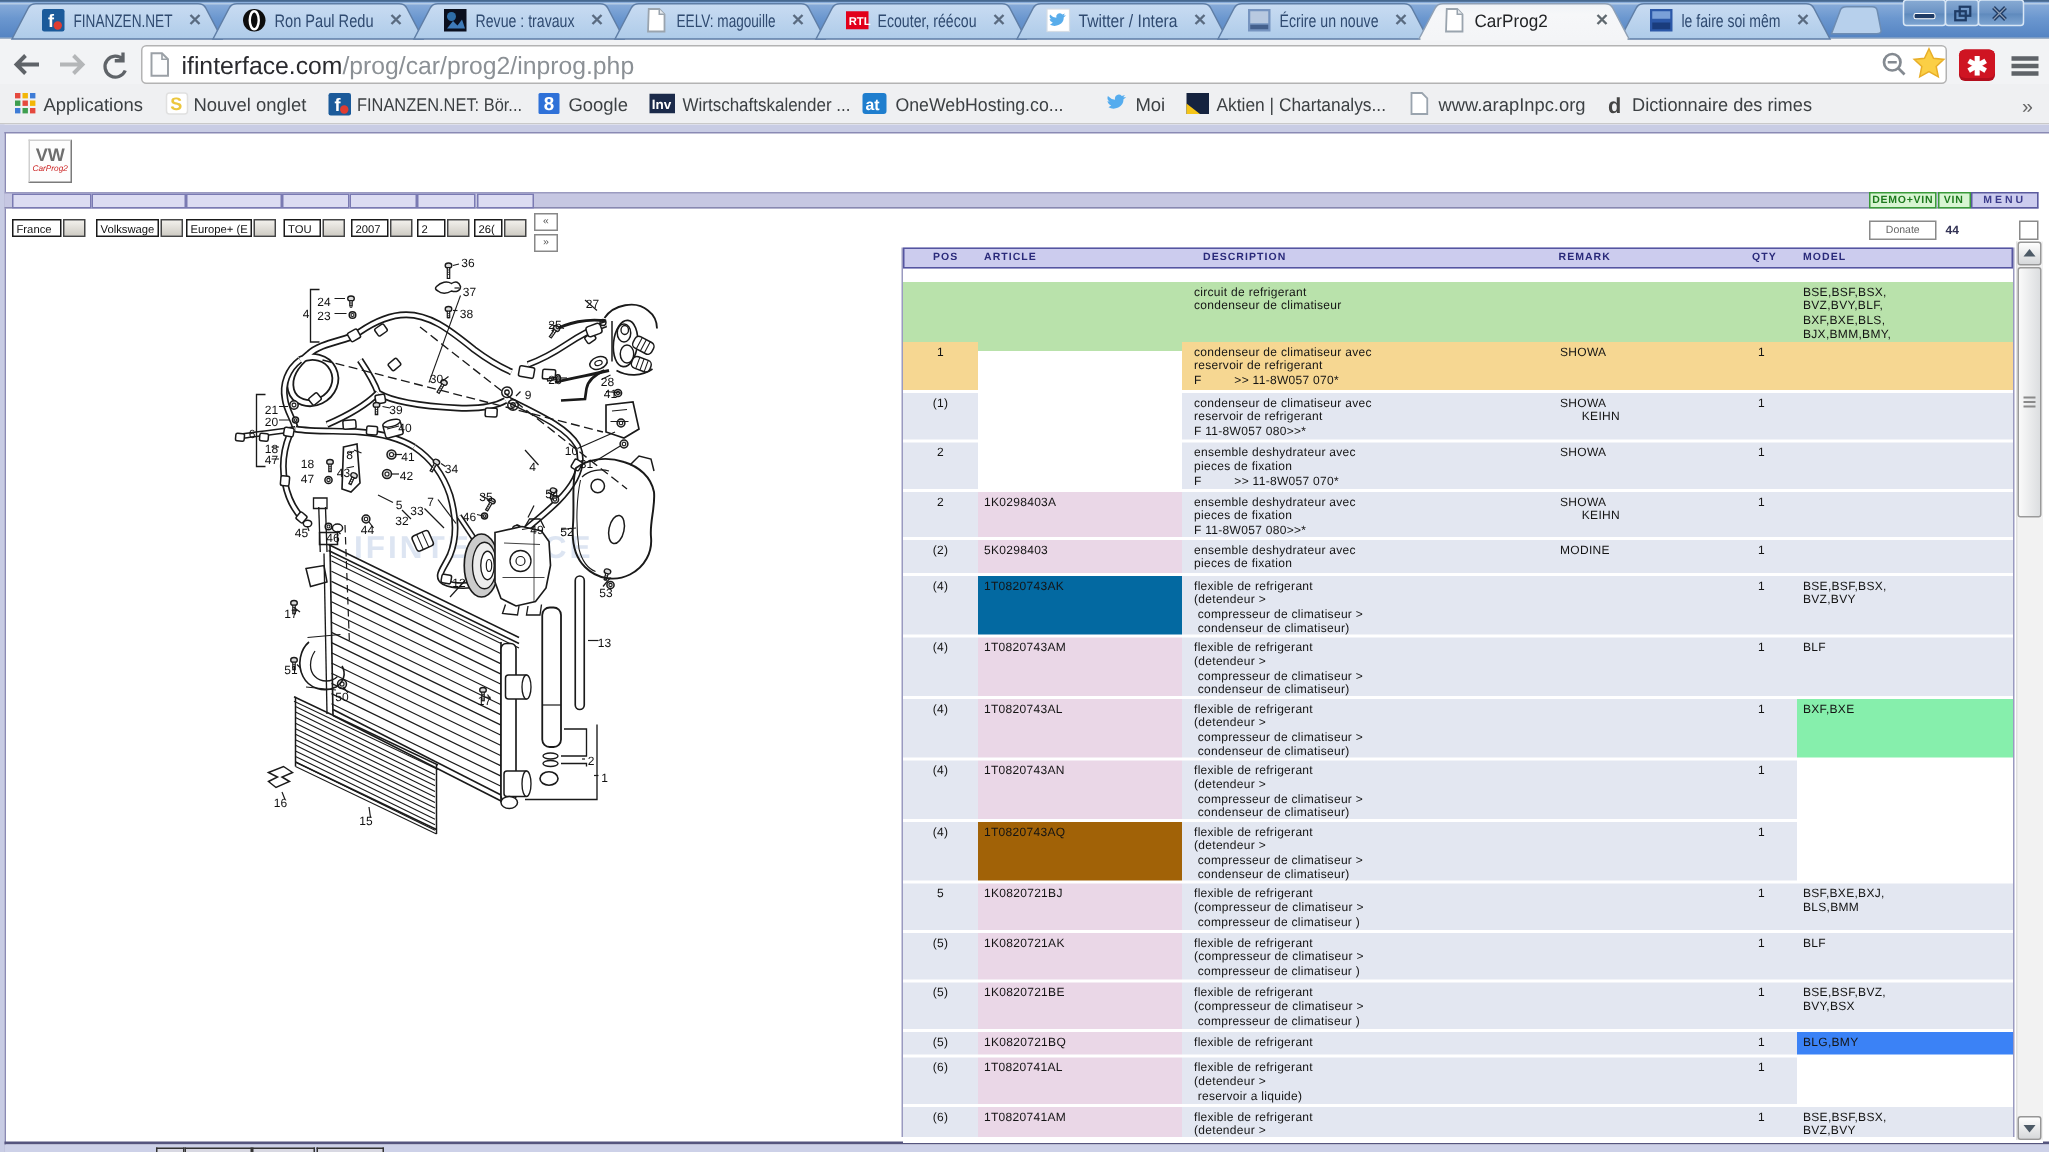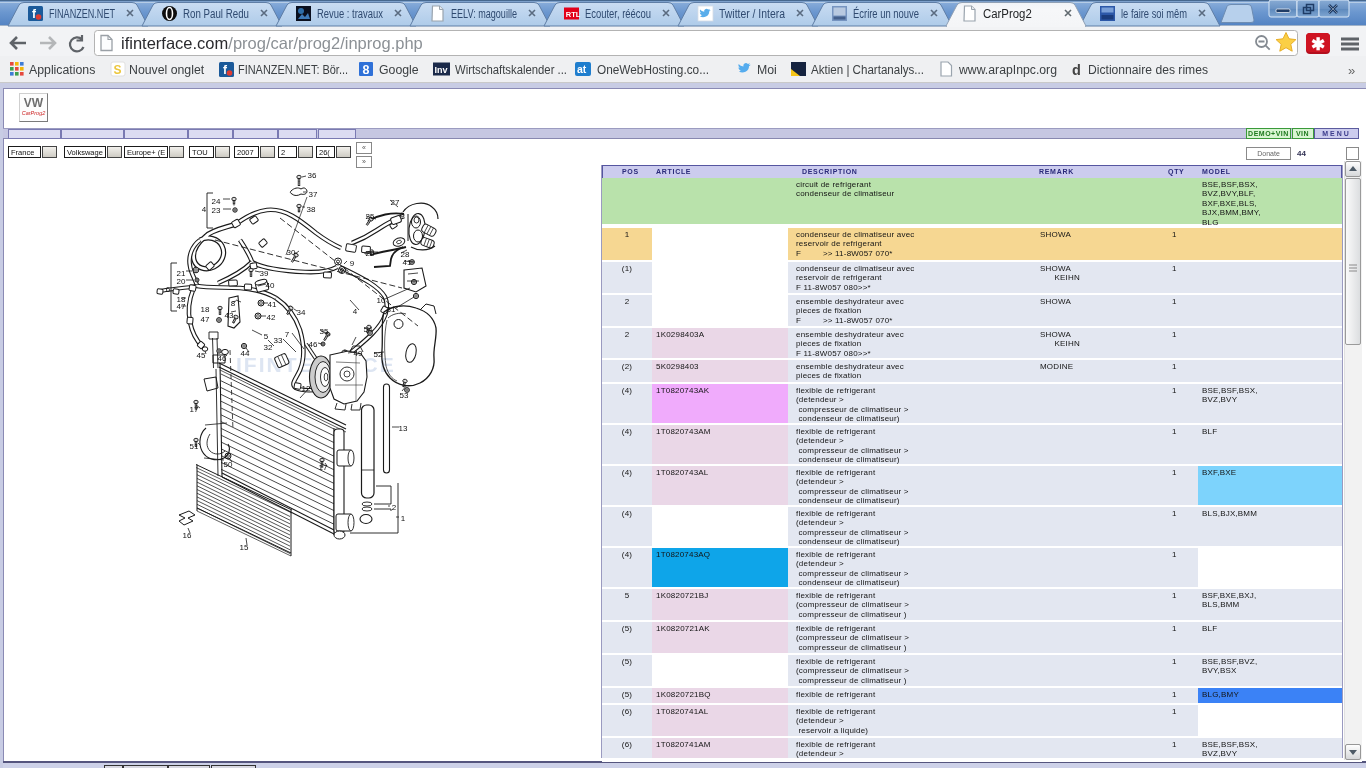--- a/index.html
+++ b/index.html
@@ -597,21 +597,21 @@
     <text x="187" y="538" font-size="8" fill="#111" text-anchor="middle">16</text>
     <text x="244" y="550" font-size="8" fill="#111" text-anchor="middle">15</text>
   </svg>
 <div class="abs" style="left:602px;top:165px;width:740px;height:13.5px;background:#ccccee;border:1.2px solid #5555a0;box-sizing:border-box"></div>
 <div class="abs" style="left:622px;top:168px;font-size:7px;font-weight:bold;color:#2a2a7a;letter-spacing:0.7px">POS</div>
 <div class="abs" style="left:656px;top:168px;font-size:7px;font-weight:bold;color:#2a2a7a;letter-spacing:0.7px">ARTICLE</div>
 <div class="abs" style="left:802px;top:168px;font-size:7px;font-weight:bold;color:#2a2a7a;letter-spacing:0.7px">DESCRIPTION</div>
 <div class="abs" style="left:1039px;top:168px;font-size:7px;font-weight:bold;color:#2a2a7a;letter-spacing:0.7px">REMARK</div>
 <div class="abs" style="left:1168px;top:168px;font-size:7px;font-weight:bold;color:#2a2a7a;letter-spacing:0.7px">QTY</div>
 <div class="abs" style="left:1202px;top:168px;font-size:7px;font-weight:bold;color:#2a2a7a;letter-spacing:0.7px">MODEL</div>
-<div class="row" style="top:178px;height:46px">
+<div class="row" style="top:188px;height:46px">
     <div class="cell t" style="left:0;width:50px;background:#b9e2ab;text-align:center"></div>
     <div class="cell t" style="left:50px;width:136px;background:#b9e2ab;padding-left:4px"></div>
     <div class="cell t" style="left:186px;width:248px;background:#b9e2ab;padding-left:8px">circuit de refrigerant<br>condenseur de climatiseur</div>
     <div class="cell t" style="left:434px;width:128px;background:#b9e2ab;padding-left:4px"></div>
     <div class="cell t" style="left:562px;width:34px;background:#b9e2ab;padding-left:8px"></div>
     <div class="cell t" style="left:596px;width:144px;background:#b9e2ab;padding-left:4px">BSE,BSF,BSX,<br>BVZ,BVY,BLF,<br>BXF,BXE,BLS,<br>BJX,BMM,BMY,<br>BLG</div>
   </div>
 <div class="row" style="top:228px;height:32px">
     <div class="cell t" style="left:0;width:50px;background:#f6d792;text-align:center">1</div>
     <div class="cell t" style="left:186px;width:248px;background:#f6d792;padding-left:8px">condenseur de climatiseur avec<br>reservoir de refrigerant<br>F&nbsp;&nbsp;&nbsp;&nbsp;&nbsp;&nbsp;&nbsp;&nbsp;&nbsp;&gt;&gt; 11-8W057 070*</div>
@@ -644,52 +644,52 @@
 <div class="row" style="top:360px;height:22px">
     <div class="cell t" style="left:0;width:50px;background:#e3e7f1;text-align:center">(2)</div>
     <div class="cell t" style="left:50px;width:136px;background:#ead7e7;padding-left:4px">5K0298403</div>
     <div class="cell t" style="left:186px;width:248px;background:#e3e7f1;padding-left:8px">ensemble deshydrateur avec<br>pieces de fixation</div>
     <div class="cell t" style="left:434px;width:128px;background:#e3e7f1;padding-left:4px">MODINE</div>
     <div class="cell t" style="left:562px;width:34px;background:#e3e7f1;padding-left:8px">1</div>
     <div class="cell t" style="left:596px;width:144px;background:#e3e7f1;padding-left:4px"></div>
   </div>
 <div class="row" style="top:384px;height:39px">
     <div class="cell t" style="left:0;width:50px;background:#e3e7f1;text-align:center">(4)</div>
-    <div class="cell t" style="left:50px;width:136px;background:#f0abfc;padding-left:4px">1T0820743AK</div>
+    <div class="cell t" style="left:50px;width:136px;background:#0369a1;padding-left:4px">1T0820743AK</div>
     <div class="cell t" style="left:186px;width:248px;background:#e3e7f1;padding-left:8px">flexible de refrigerant<br>(detendeur &gt;<br>&nbsp;compresseur de climatiseur &gt;<br>&nbsp;condenseur de climatiseur)</div>
     <div class="cell t" style="left:434px;width:128px;background:#e3e7f1;padding-left:4px"></div>
     <div class="cell t" style="left:562px;width:34px;background:#e3e7f1;padding-left:8px">1</div>
     <div class="cell t" style="left:596px;width:144px;background:#e3e7f1;padding-left:4px">BSE,BSF,BSX,<br>BVZ,BVY</div>
   </div>
 <div class="row" style="top:425px;height:39px">
     <div class="cell t" style="left:0;width:50px;background:#e3e7f1;text-align:center">(4)</div>
     <div class="cell t" style="left:50px;width:136px;background:#ead7e7;padding-left:4px">1T0820743AM</div>
     <div class="cell t" style="left:186px;width:248px;background:#e3e7f1;padding-left:8px">flexible de refrigerant<br>(detendeur &gt;<br>&nbsp;compresseur de climatiseur &gt;<br>&nbsp;condenseur de climatiseur)</div>
     <div class="cell t" style="left:434px;width:128px;background:#e3e7f1;padding-left:4px"></div>
     <div class="cell t" style="left:562px;width:34px;background:#e3e7f1;padding-left:8px">1</div>
     <div class="cell t" style="left:596px;width:144px;background:#e3e7f1;padding-left:4px">BLF</div>
   </div>
 <div class="row" style="top:466px;height:39px">
     <div class="cell t" style="left:0;width:50px;background:#e3e7f1;text-align:center">(4)</div>
     <div class="cell t" style="left:50px;width:136px;background:#ead7e7;padding-left:4px">1T0820743AL</div>
     <div class="cell t" style="left:186px;width:248px;background:#e3e7f1;padding-left:8px">flexible de refrigerant<br>(detendeur &gt;<br>&nbsp;compresseur de climatiseur &gt;<br>&nbsp;condenseur de climatiseur)</div>
     <div class="cell t" style="left:434px;width:128px;background:#e3e7f1;padding-left:4px"></div>
     <div class="cell t" style="left:562px;width:34px;background:#e3e7f1;padding-left:8px">1</div>
-    <div class="cell t" style="left:596px;width:144px;background:#7dd3fc;padding-left:4px">BXF,BXE</div>
+    <div class="cell t" style="left:596px;width:144px;background:#86efac;padding-left:4px">BXF,BXE</div>
   </div>
 <div class="row" style="top:507px;height:39px">
     <div class="cell t" style="left:0;width:50px;background:#e3e7f1;text-align:center">(4)</div>
+    <div class="cell t" style="left:50px;width:136px;background:#ead7e7;padding-left:4px">1T0820743AN</div>
     <div class="cell t" style="left:186px;width:248px;background:#e3e7f1;padding-left:8px">flexible de refrigerant<br>(detendeur &gt;<br>&nbsp;compresseur de climatiseur &gt;<br>&nbsp;condenseur de climatiseur)</div>
     <div class="cell t" style="left:434px;width:128px;background:#e3e7f1;padding-left:4px"></div>
     <div class="cell t" style="left:562px;width:34px;background:#e3e7f1;padding-left:8px">1</div>
-    <div class="cell t" style="left:596px;width:144px;background:#e3e7f1;padding-left:4px">BLS,BJX,BMM</div>
   </div>
 <div class="row" style="top:548px;height:39px">
     <div class="cell t" style="left:0;width:50px;background:#e3e7f1;text-align:center">(4)</div>
-    <div class="cell t" style="left:50px;width:136px;background:#0ea5e9;padding-left:4px">1T0820743AQ</div>
+    <div class="cell t" style="left:50px;width:136px;background:#a16207;padding-left:4px">1T0820743AQ</div>
     <div class="cell t" style="left:186px;width:248px;background:#e3e7f1;padding-left:8px">flexible de refrigerant<br>(detendeur &gt;<br>&nbsp;compresseur de climatiseur &gt;<br>&nbsp;condenseur de climatiseur)</div>
     <div class="cell t" style="left:434px;width:128px;background:#e3e7f1;padding-left:4px"></div>
     <div class="cell t" style="left:562px;width:34px;background:#e3e7f1;padding-left:8px">1</div>
   </div>
 <div class="row" style="top:589px;height:31px">
     <div class="cell t" style="left:0;width:50px;background:#e3e7f1;text-align:center">5</div>
     <div class="cell t" style="left:50px;width:136px;background:#ead7e7;padding-left:4px">1K0820721BJ</div>
     <div class="cell t" style="left:186px;width:248px;background:#e3e7f1;padding-left:8px">flexible de refrigerant<br>(compresseur de climatiseur &gt;<br>&nbsp;compresseur de climatiseur )</div>
     <div class="cell t" style="left:434px;width:128px;background:#e3e7f1;padding-left:4px"></div>
     <div class="cell t" style="left:562px;width:34px;background:#e3e7f1;padding-left:8px">1</div>
@@ -698,20 +698,21 @@
 <div class="row" style="top:622px;height:31px">
     <div class="cell t" style="left:0;width:50px;background:#e3e7f1;text-align:center">(5)</div>
     <div class="cell t" style="left:50px;width:136px;background:#ead7e7;padding-left:4px">1K0820721AK</div>
     <div class="cell t" style="left:186px;width:248px;background:#e3e7f1;padding-left:8px">flexible de refrigerant<br>(compresseur de climatiseur &gt;<br>&nbsp;compresseur de climatiseur )</div>
     <div class="cell t" style="left:434px;width:128px;background:#e3e7f1;padding-left:4px"></div>
     <div class="cell t" style="left:562px;width:34px;background:#e3e7f1;padding-left:8px">1</div>
     <div class="cell t" style="left:596px;width:144px;background:#e3e7f1;padding-left:4px">BLF</div>
   </div>
 <div class="row" style="top:655px;height:31px">
     <div class="cell t" style="left:0;width:50px;background:#e3e7f1;text-align:center">(5)</div>
+    <div class="cell t" style="left:50px;width:136px;background:#ead7e7;padding-left:4px">1K0820721BE</div>
     <div class="cell t" style="left:186px;width:248px;background:#e3e7f1;padding-left:8px">flexible de refrigerant<br>(compresseur de climatiseur &gt;<br>&nbsp;compresseur de climatiseur )</div>
     <div class="cell t" style="left:434px;width:128px;background:#e3e7f1;padding-left:4px"></div>
     <div class="cell t" style="left:562px;width:34px;background:#e3e7f1;padding-left:8px">1</div>
     <div class="cell t" style="left:596px;width:144px;background:#e3e7f1;padding-left:4px">BSE,BSF,BVZ,<br>BVY,BSX</div>
   </div>
 <div class="row" style="top:688px;height:15px">
     <div class="cell t" style="left:0;width:50px;background:#e3e7f1;text-align:center">(5)</div>
     <div class="cell t" style="left:50px;width:136px;background:#ead7e7;padding-left:4px">1K0820721BQ</div>
     <div class="cell t" style="left:186px;width:248px;background:#e3e7f1;padding-left:8px">flexible de refrigerant</div>
     <div class="cell t" style="left:434px;width:128px;background:#e3e7f1;padding-left:4px"></div>

